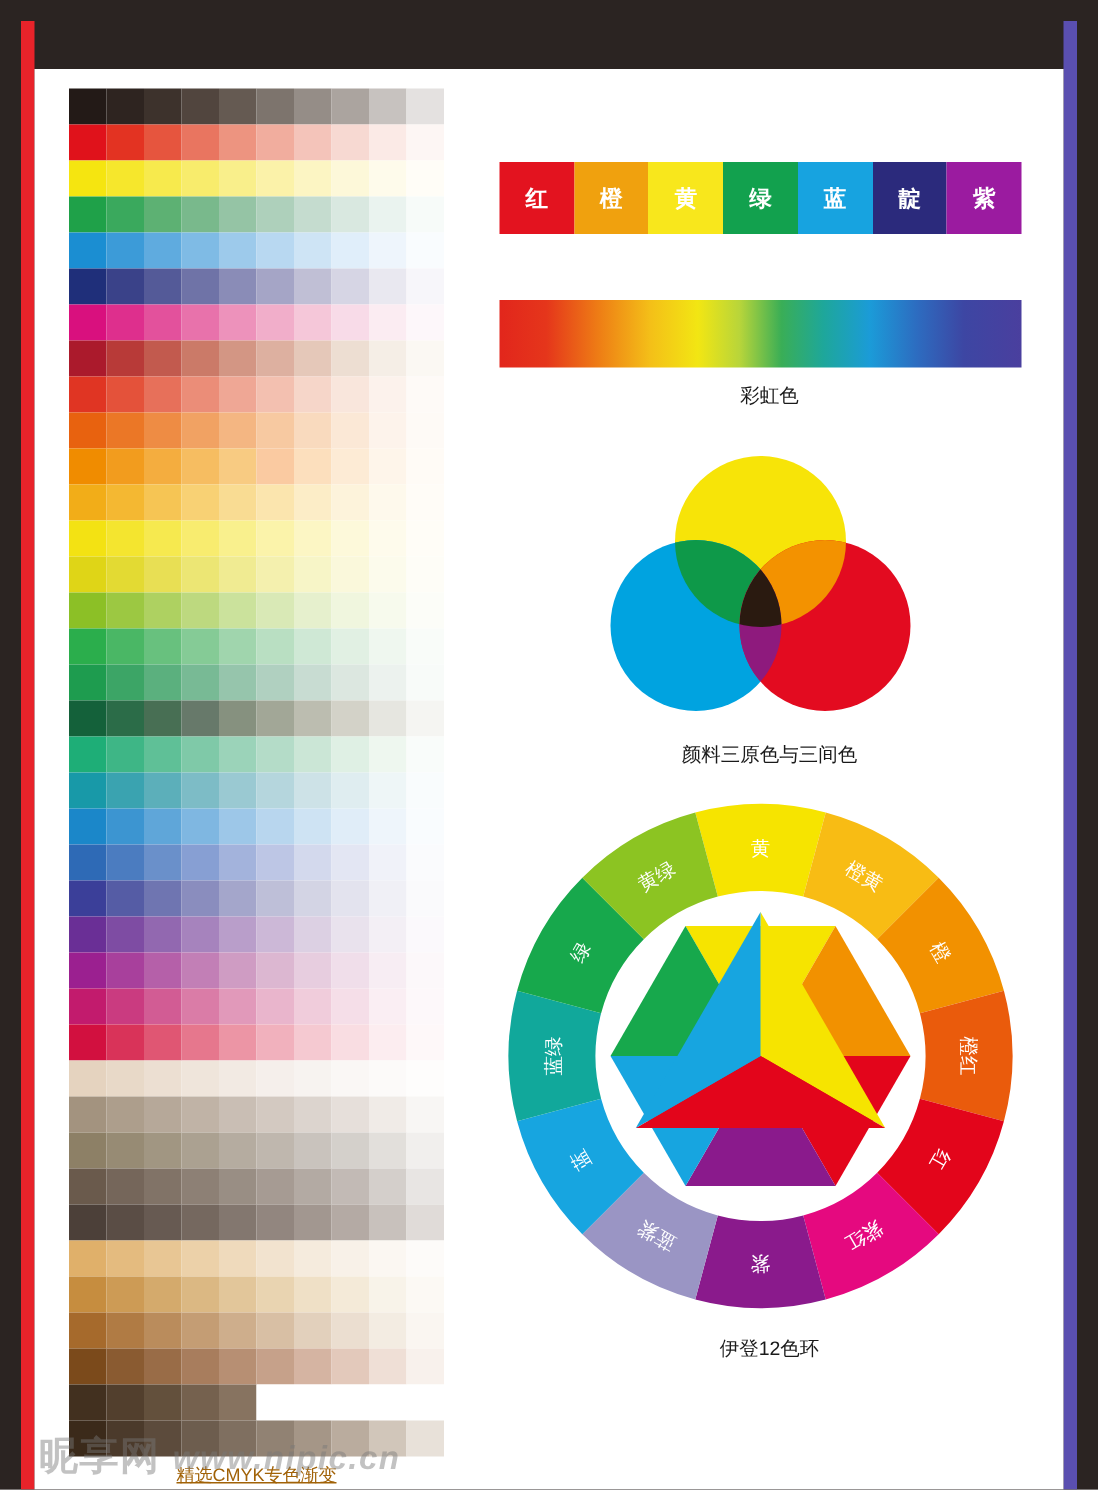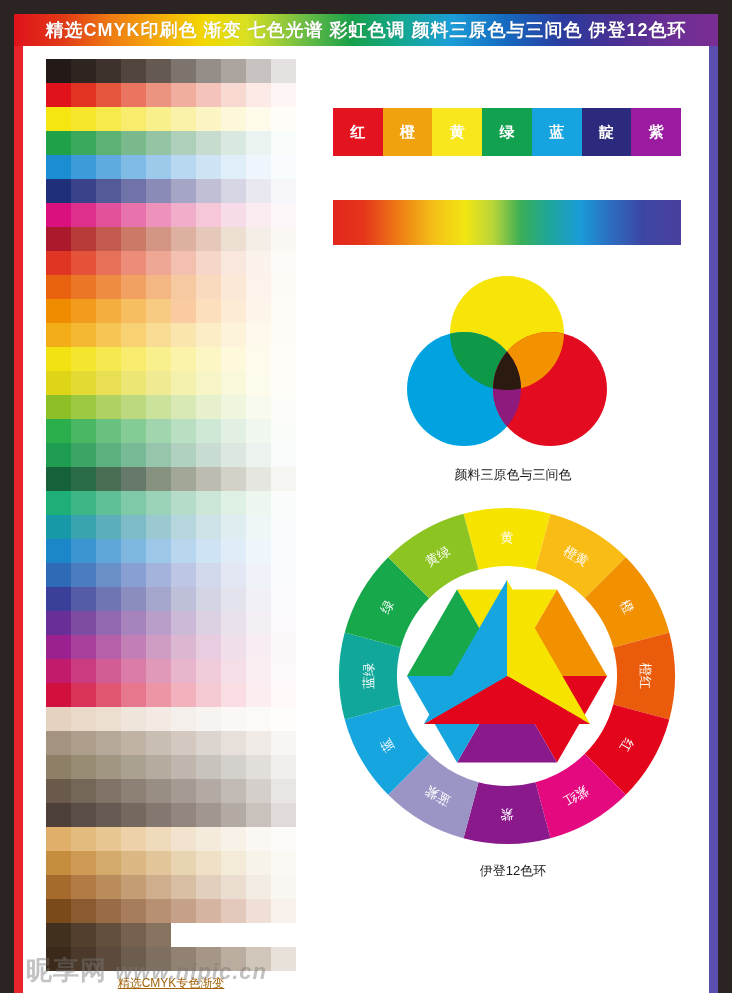--- a/index.html
+++ b/index.html
@@ -98,23 +98,20 @@
   }
 </style>
 </head>
 <body>
 
 <div id="poster">
 
   <div class="edge-stripe edge-left"></div>
   <div class="edge-stripe edge-right"></div>
 
-  <div class="header">
-    <span class="header-title">精选CMYK印刷色  渐变  七色光谱  彩虹色调  颜料三原色与三间色  伊登12色环</span>
-  </div>
 
   <div class="canvas">
 
     <div class="cmyk-wrap">
       <div class="cmyk-grid" id="cmyk-grid">
           <div class="cmyk-row">
             <div class="cmyk-cell" style="background: rgb(35, 26, 23);"></div>
             <div class="cmyk-cell" style="background: rgb(46, 36, 32);"></div>
             <div class="cmyk-cell" style="background: rgb(61, 50, 44);"></div>
             <div class="cmyk-cell" style="background: rgb(81, 69, 62);"></div>
@@ -582,20 +579,21 @@
             <div class="spectrum-cell" style="background: rgb(248, 231, 28);">黄</div>
             <div class="spectrum-cell" style="background: rgb(18, 161, 78);">绿</div>
             <div class="spectrum-cell" style="background: rgb(23, 163, 224);">蓝</div>
             <div class="spectrum-cell" style="background: rgb(43, 42, 124);">靛</div>
             <div class="spectrum-cell" style="background: rgb(155, 27, 160);">紫</div>
           </div>
       </div>
 
       <div class="block">
         <div class="rainbow-bar"></div>
+        <div class="block-caption">彩虹色</div>
       </div>
 
       <div class="block">
         <div class="venn">
           <svg class="venn-svg" width="230" height="185" viewBox="0 0 230 185">
             <defs>
               <clipPath id="clipY">
                   <circle cx="115" cy="62" r="57"></circle>
                 </clipPath>
               <clipPath id="clipC">

